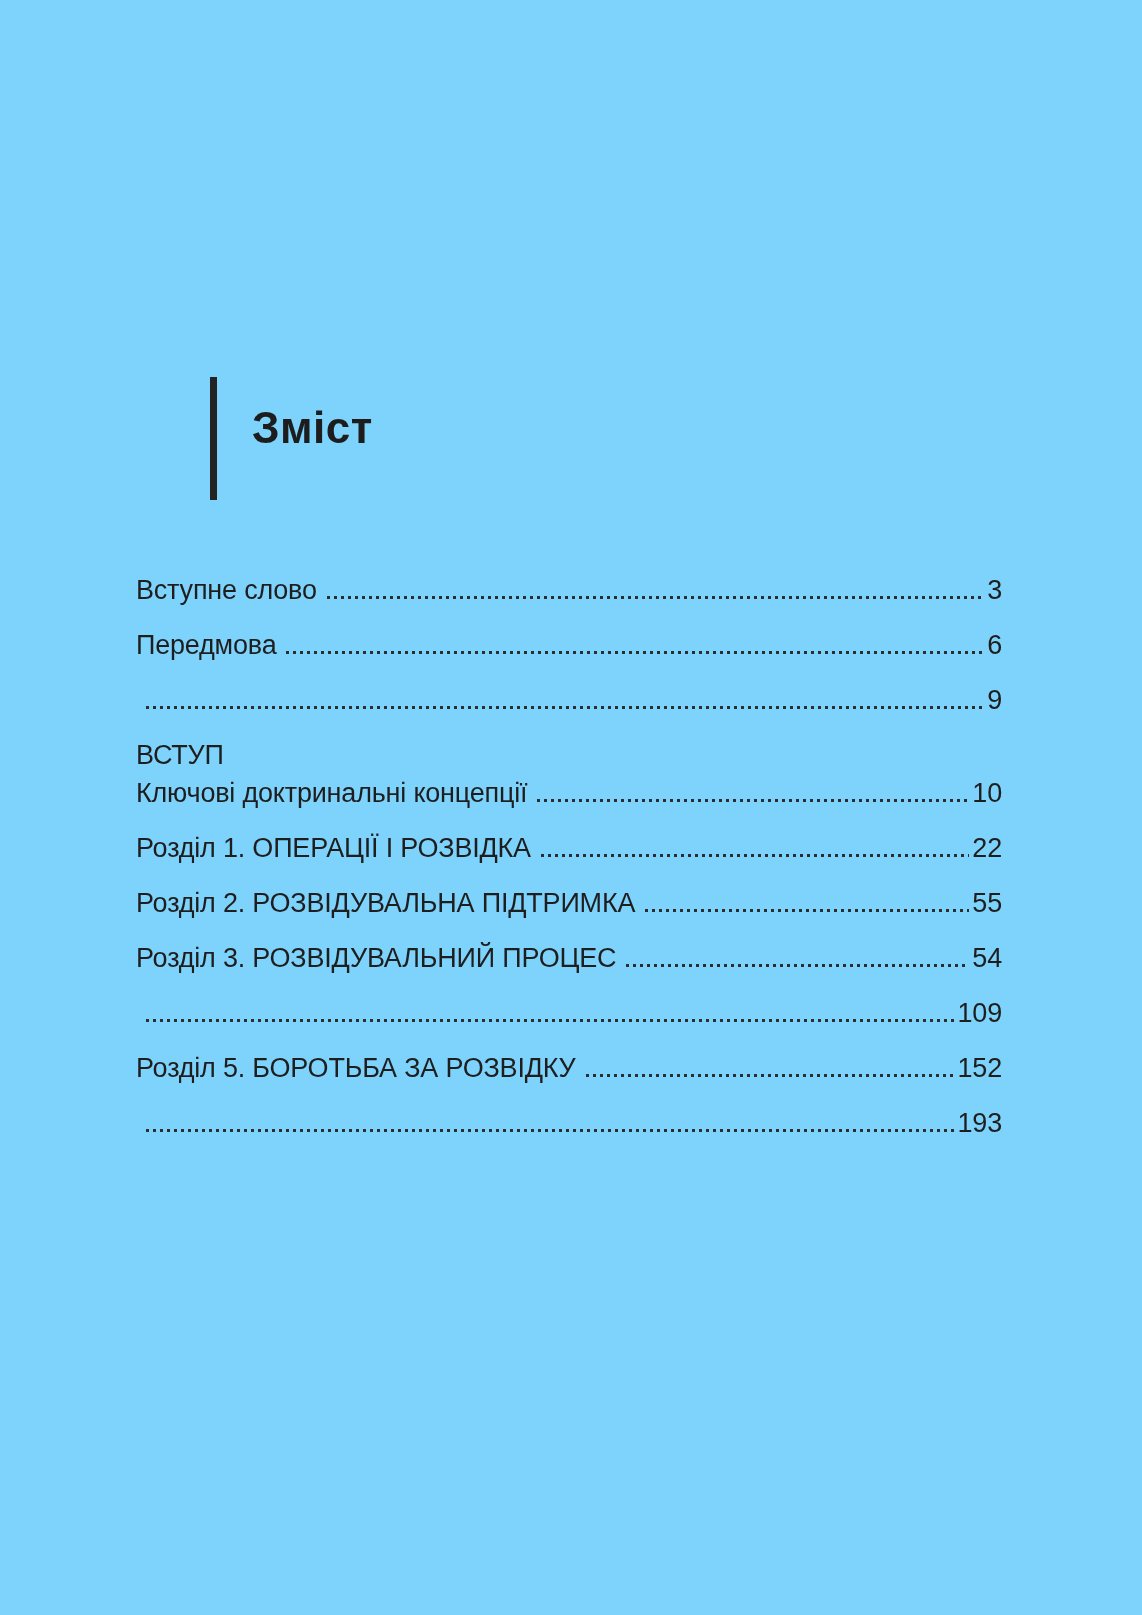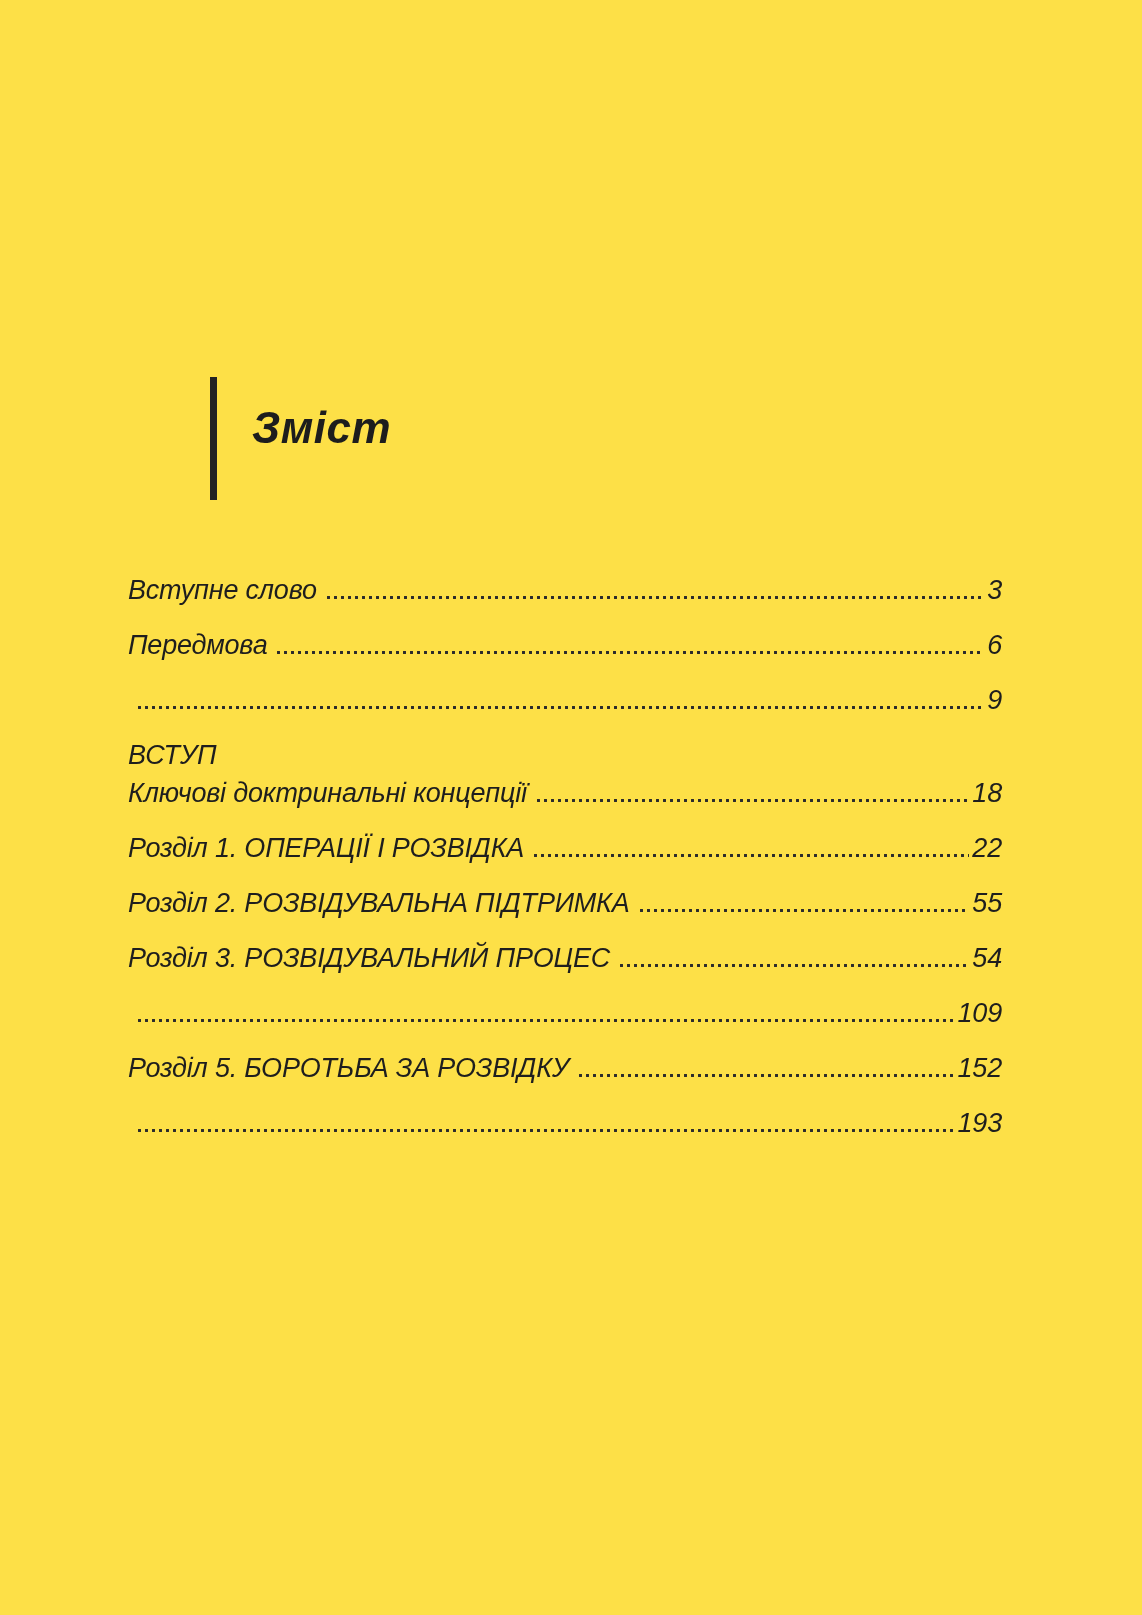--- a/index.html
+++ b/index.html
@@ -11,22 +11,21 @@
     width: 1142px;
     height: 1615px;
     position: relative;
     overflow: hidden;
     font-family: "Liberation Sans", "DejaVu Sans", sans-serif;
     color: #1e1e1e;
   }
   .page {
     position: absolute;
     inset: 0;
-    background: #fde047;
-    font-style: italic;
+    background: #7dd3fc;
   }
   
   .heading-bar {
     position: absolute;
     left: 210px;
     top: 377px;
     width: 7px;
     height: 123px;
     background: #232323;
   }
@@ -51,20 +50,21 @@
   .toc-row {
     display: flex;
     align-items: baseline;
     font-size: 27px;
     line-height: 34px;
     letter-spacing: -0.2px;
     height: 34px;
     margin-bottom: 21px;
     white-space: nowrap;
     color: #1e1e1e;
+    margin-left: 8px;
   }
   .toc-row.group-intro {
     margin-top: 12px;
     margin-bottom: 4px;
   }
   .toc-label {
     flex: 0 0 auto;
   }
   .toc-leader {
     flex: 1 1 auto;
@@ -109,21 +109,21 @@
   </div>
 
   <div class="toc-row no-leader group-intro">
     <span class="toc-label">ВСТУП</span>
 
   </div>
 
   <div class="toc-row">
     <span class="toc-label">Ключові доктринальні концепції</span>
     <span class="toc-leader"></span>
-    <span class="toc-page">18</span>
+    <span class="toc-page">10</span>
   </div>
 
   <div class="toc-row">
     <span class="toc-label">Розділ 1. ОПЕРАЦІЇ І РОЗВІДКА</span>
     <span class="toc-leader"></span>
     <span class="toc-page">22</span>
   </div>
 
   <div class="toc-row">
     <span class="toc-label">Розділ 2. РОЗВІДУВАЛЬНА ПІДТРИМКА</span>

